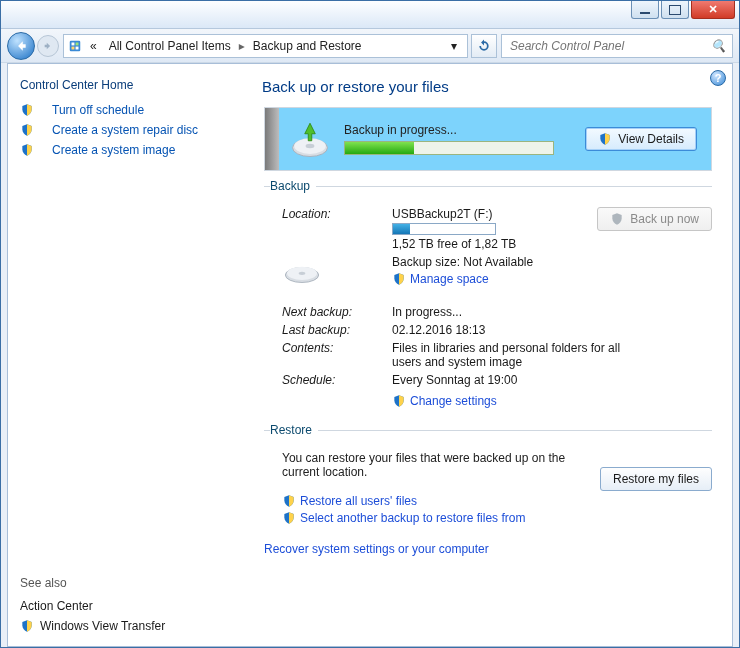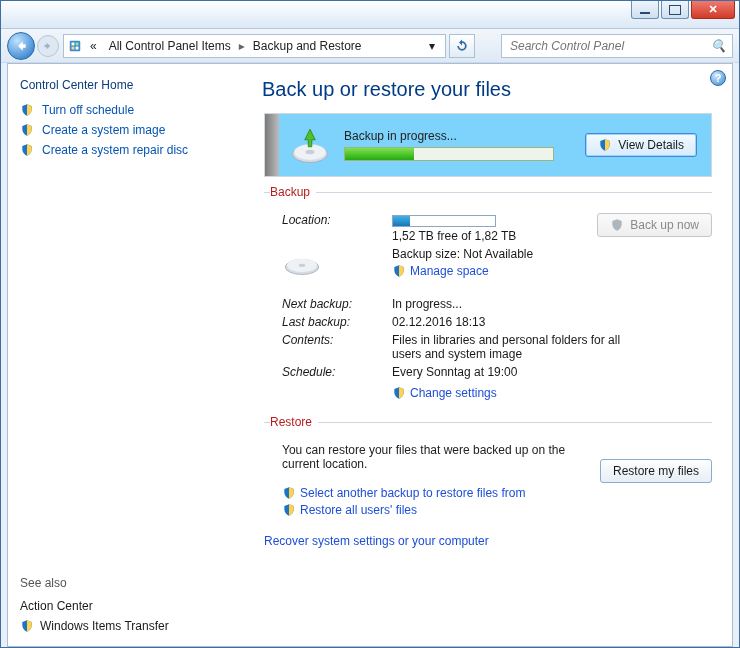--- a/index.html
+++ b/index.html
@@ -14,45 +14,45 @@
   .navbar { height:34px; display:flex; align-items:center; padding:2px 6px; gap:4px; background:linear-gradient(#f2f6fb,#dfe9f5); border-bottom:1px solid #ccd9e7;}
   .navback { width:28px; height:28px; border-radius:50%; background:radial-gradient(circle at 35% 30%,#bfe2ff,#1a6fc4); border:1px solid #2a6aa6; display:flex; align-items:center; justify-content:center; color:#fff;}
   .navback svg { width:14px; height:14px; fill:#fff;}
   .navfwd { width:22px; height:22px; border-radius:50%; background:#dfe8f2; border:1px solid #b7c6d6; margin-left:-2px; display:flex; align-items:center; justify-content:center; color:#9db0c4;}
   .navfwd svg { width:10px; height:10px; fill:#9db0c4;}
   .addr { flex:1; height:24px; background:#fff; border:1px solid #abc1d8; display:flex; align-items:center; padding:0 4px; gap:4px; }
   .addr .crumb { color:#222; padding:0 4px; cursor:default;}
   .addr .sep { color:#666;}
   .addrdd { width:18px; display:flex; justify-content:center;}
   .refresh { width:26px; height:24px; border:1px solid #abc1d8; background:linear-gradient(#fff,#e3ecf5); display:flex; align-items:center; justify-content:center; color:#2a6aa6; margin-left:-1px;}
-  .search { width:232px; height:24px; border:1px solid #abc1d8; background:#fff; display:flex; align-items:center; padding:0 6px; margin-left:22px; color:#888; font-style:italic;}
+  .search { width:232px; height:24px; border:1px solid #abc1d8; background:#fff; display:flex; align-items:center; padding:0 6px; margin-left:0; color:#888; font-style:italic;}
   .search input { border:none; outline:none; width:100%; font-style:italic; color:#666; font-family:inherit; font-size:12px;}
   .search .mag { color:#2a6aa6; margin-left:4px;}
   .body { display:flex; height:calc(100% - 62px); background:#fff; border:1px solid #a8bed8; margin:0 6px 6px 6px;}
   .sidebar { width:226px; padding:12px 12px 10px 12px; display:flex; flex-direction:column;}
   .sidebar h4 { margin:2px 0 8px 0; font-size:12px; font-weight:normal; color:#0a3d7a;}
-  .sidelink { display:flex; align-items:center; gap:8px; color:#0654b3; padding:3px 0; cursor:default;}
+  .sidelink { display:flex; align-items:center; gap:18px; color:#0654b3; padding:3px 0; cursor:default;}
   .shield { width:14px; height:14px; display:inline-block;}
   .shield svg { width:14px; height:14px; }
   .spacer { flex:1; }
   .seealso { color:#555; margin:4px 0 6px 0;}
   .dklink { color:#1a1a1a; padding:3px 0; cursor:default; display:flex; align-items:flex-end; gap:6px;}
   .main { flex:1; padding:10px 20px 10px 10px; overflow:auto; position:relative;}
   .help { position:absolute; top:6px; right:6px; width:16px; height:16px; border-radius:50%; background:radial-gradient(circle at 35% 30%,#d0e6ff,#3a8ad6); color:#fff; font-weight:bold; font-size:11px; display:flex; align-items:center; justify-content:center; border:1px solid #2a6aa6;}
-  h1.pagetitle { color:#003b86; font-size:20px; font-weight:normal; margin:4px 0 12px 18px;}
+  h1.pagetitle { color:#003b86; font-size:15px; font-weight:normal; margin:4px 0 12px 18px;}
   .banner { border:1px solid #cfd7e0; background:#7dd3fc; margin:0 0 6px 20px; display:flex; align-items:center; padding:10px 14px; gap:13px; position:relative;}
   .banner .lstripe { position:absolute; left:0; top:0; bottom:0; width:14px; background:linear-gradient(90deg,#7a7a7a,#bdbdbd);}
   .banner .iconwrap { width:42px; height:42px; position:relative; margin-left:10px;}
   .progress { width:210px; height:14px; border:1px solid #9ab57f; background:#eef4ea; position:relative; margin-top:4px;}
   .progress .fill { position:absolute; left:0; top:0; bottom:0; width:33%; background:linear-gradient(#7fe24f,#25a910);}
   .btn { height:24px; padding:0 12px; border:1px solid #8aabce; border-radius:3px; background:linear-gradient(#fefefe,#e6eef7); display:inline-flex; align-items:center; gap:6px; color:#1a1a1a; cursor:default; white-space:nowrap;}
   .btn.focus { border-color:#3b8bd8; box-shadow:0 0 0 1px #a5d0f7 inset; background:linear-gradient(#f3faff,#d6ebfd);}
   .btn.disabled { color:#8a8a8a; border-color:#c6c6c6; background:linear-gradient(#fafafa,#efefef);}
   fieldset.group { border:none; border-top:1px solid #cfd7e0; margin:8px 0 0 20px; padding:10px 0 0 0;}
-  fieldset.group > legend { color:#b91c1c; padding:0 6px 0 0; margin-left:6px;}
+  fieldset.group > legend { color:#0c4a6e; padding:0 6px 0 0; margin-left:6px;}
   .row { display:flex; align-items:flex-start; margin:4px 0 4px 18px;}
   .row .k { width:110px; color:#1a1a1a;font-style:italic;}
   .row .v { flex:1; color:#1a1a1a;}
   .minibar { width:104px; height:12px; border:1px solid #8aa8c6; background:#fff; position:relative; margin:2px 0;}
   .minibar .blue { position:absolute; left:0; top:0; bottom:0; width:17%; background:linear-gradient(#43b1e6,#1576b6);}
   .link { color:#1d4ed8; cursor:default;}
   .iconline { display:flex; align-items:center; gap:4px; margin:3px 0 3px 18px;}
   .restoretxt { margin:4px 0 6px 18px; max-width:300px;}
   .rightbtn { margin-left:auto;border-radius:8px;}
   .discicon svg { width:42px; height:42px; }
@@ -116,41 +116,41 @@
               <path fill="#1e73c8" d="M12 2l8 3v6c0 5-3.5 9-8 11-4.5-2-8-6-8-11V5z"></path>
               <path fill="#ffd24a" d="M12 2v20c4.5-2 8-6 8-11V5z"></path>
             </svg></span>
         <span class="lbl">Turn off schedule</span>
       </div>
       <div class="sidelink">
         <span class="shield"><svg viewBox="0 0 24 24">
               <path fill="#1e73c8" d="M12 2l8 3v6c0 5-3.5 9-8 11-4.5-2-8-6-8-11V5z"></path>
               <path fill="#ffd24a" d="M12 2v20c4.5-2 8-6 8-11V5z"></path>
             </svg></span>
+        <span class="lbl">Create a system repair disc</span>
+      </div>
+      <div class="sidelink">
+        <span class="shield"><svg viewBox="0 0 24 24">
+              <path fill="#1e73c8" d="M12 2l8 3v6c0 5-3.5 9-8 11-4.5-2-8-6-8-11V5z"></path>
+              <path fill="#ffd24a" d="M12 2v20c4.5-2 8-6 8-11V5z"></path>
+            </svg></span>
         <span class="lbl">Create a system image</span>
-      </div>
-      <div class="sidelink">
-        <span class="shield"><svg viewBox="0 0 24 24">
-              <path fill="#1e73c8" d="M12 2l8 3v6c0 5-3.5 9-8 11-4.5-2-8-6-8-11V5z"></path>
-              <path fill="#ffd24a" d="M12 2v20c4.5-2 8-6 8-11V5z"></path>
-            </svg></span>
-        <span class="lbl">Create a system repair disc</span>
       </div>
 
       <div class="spacer"></div>
       <div class="seealso">See also</div>
       <div class="dklink">
           <span>Action Center</span>
         </div>
       <div class="dklink">
         <span class="shield"><svg viewBox="0 0 24 24">
               <path fill="#1e73c8" d="M12 2l8 3v6c0 5-3.5 9-8 11-4.5-2-8-6-8-11V5z"></path>
               <path fill="#ffd24a" d="M12 2v20c4.5-2 8-6 8-11V5z"></path>
             </svg></span>
-        <span>Windows Items Transfer</span>
+        <span>Windows View Transfer</span>
       </div>
     </div>
 
     <div class="main">
       <div class="help">?</div>
       <h1 class="pagetitle">Back up or restore your files</h1>
 
       <div class="banner">
         <div class="lstripe"></div>
         <div class="iconwrap discicon">
@@ -175,20 +175,21 @@
           <span>View Details</span>
         </div>
       </div>
 
       <fieldset class="group">
         <legend>Backup</legend>
 
         <div class="row">
           <div class="k">Location:</div>
           <div class="v">
+            <div>USBBackup2T (F:)</div>
             <div class="minibar">
                 <div class="blue"></div>
               </div>
             <div>1,52 TB free of 1,82 TB</div>
           </div>
           <div class="rightbtn">
             <div class="btn disabled">
               <span class="shield"><svg viewBox="0 0 24 24">
                     <path fill="#aeb6bd" d="M12 2l8 3v6c0 5-3.5 9-8 11-4.5-2-8-6-8-11V5z"></path>
                   </svg></span>
@@ -257,27 +258,27 @@
             <div class="btn">
               <span>Restore my files</span>
             </div>
           </div>
         </div>
         <div class="iconline">
           <span class="shield"><svg viewBox="0 0 24 24">
                 <path fill="#1e73c8" d="M12 2l8 3v6c0 5-3.5 9-8 11-4.5-2-8-6-8-11V5z"></path>
                 <path fill="#ffd24a" d="M12 2v20c4.5-2 8-6 8-11V5z"></path>
               </svg></span>
-          <span class="link">Select another backup to restore files from</span>
+          <span class="link">Restore all users' files</span>
         </div>
         <div class="iconline">
           <span class="shield"><svg viewBox="0 0 24 24">
                 <path fill="#1e73c8" d="M12 2l8 3v6c0 5-3.5 9-8 11-4.5-2-8-6-8-11V5z"></path>
                 <path fill="#ffd24a" d="M12 2v20c4.5-2 8-6 8-11V5z"></path>
               </svg></span>
-          <span class="link">Restore all users' files</span>
+          <span class="link">Select another backup to restore files from</span>
         </div>
         <div style="height:14px"></div>
         <div class="link" style="">Recover system settings or your computer</div>
       </fieldset>
     </div>
   </div>
 </div>
 
 </body></html>

